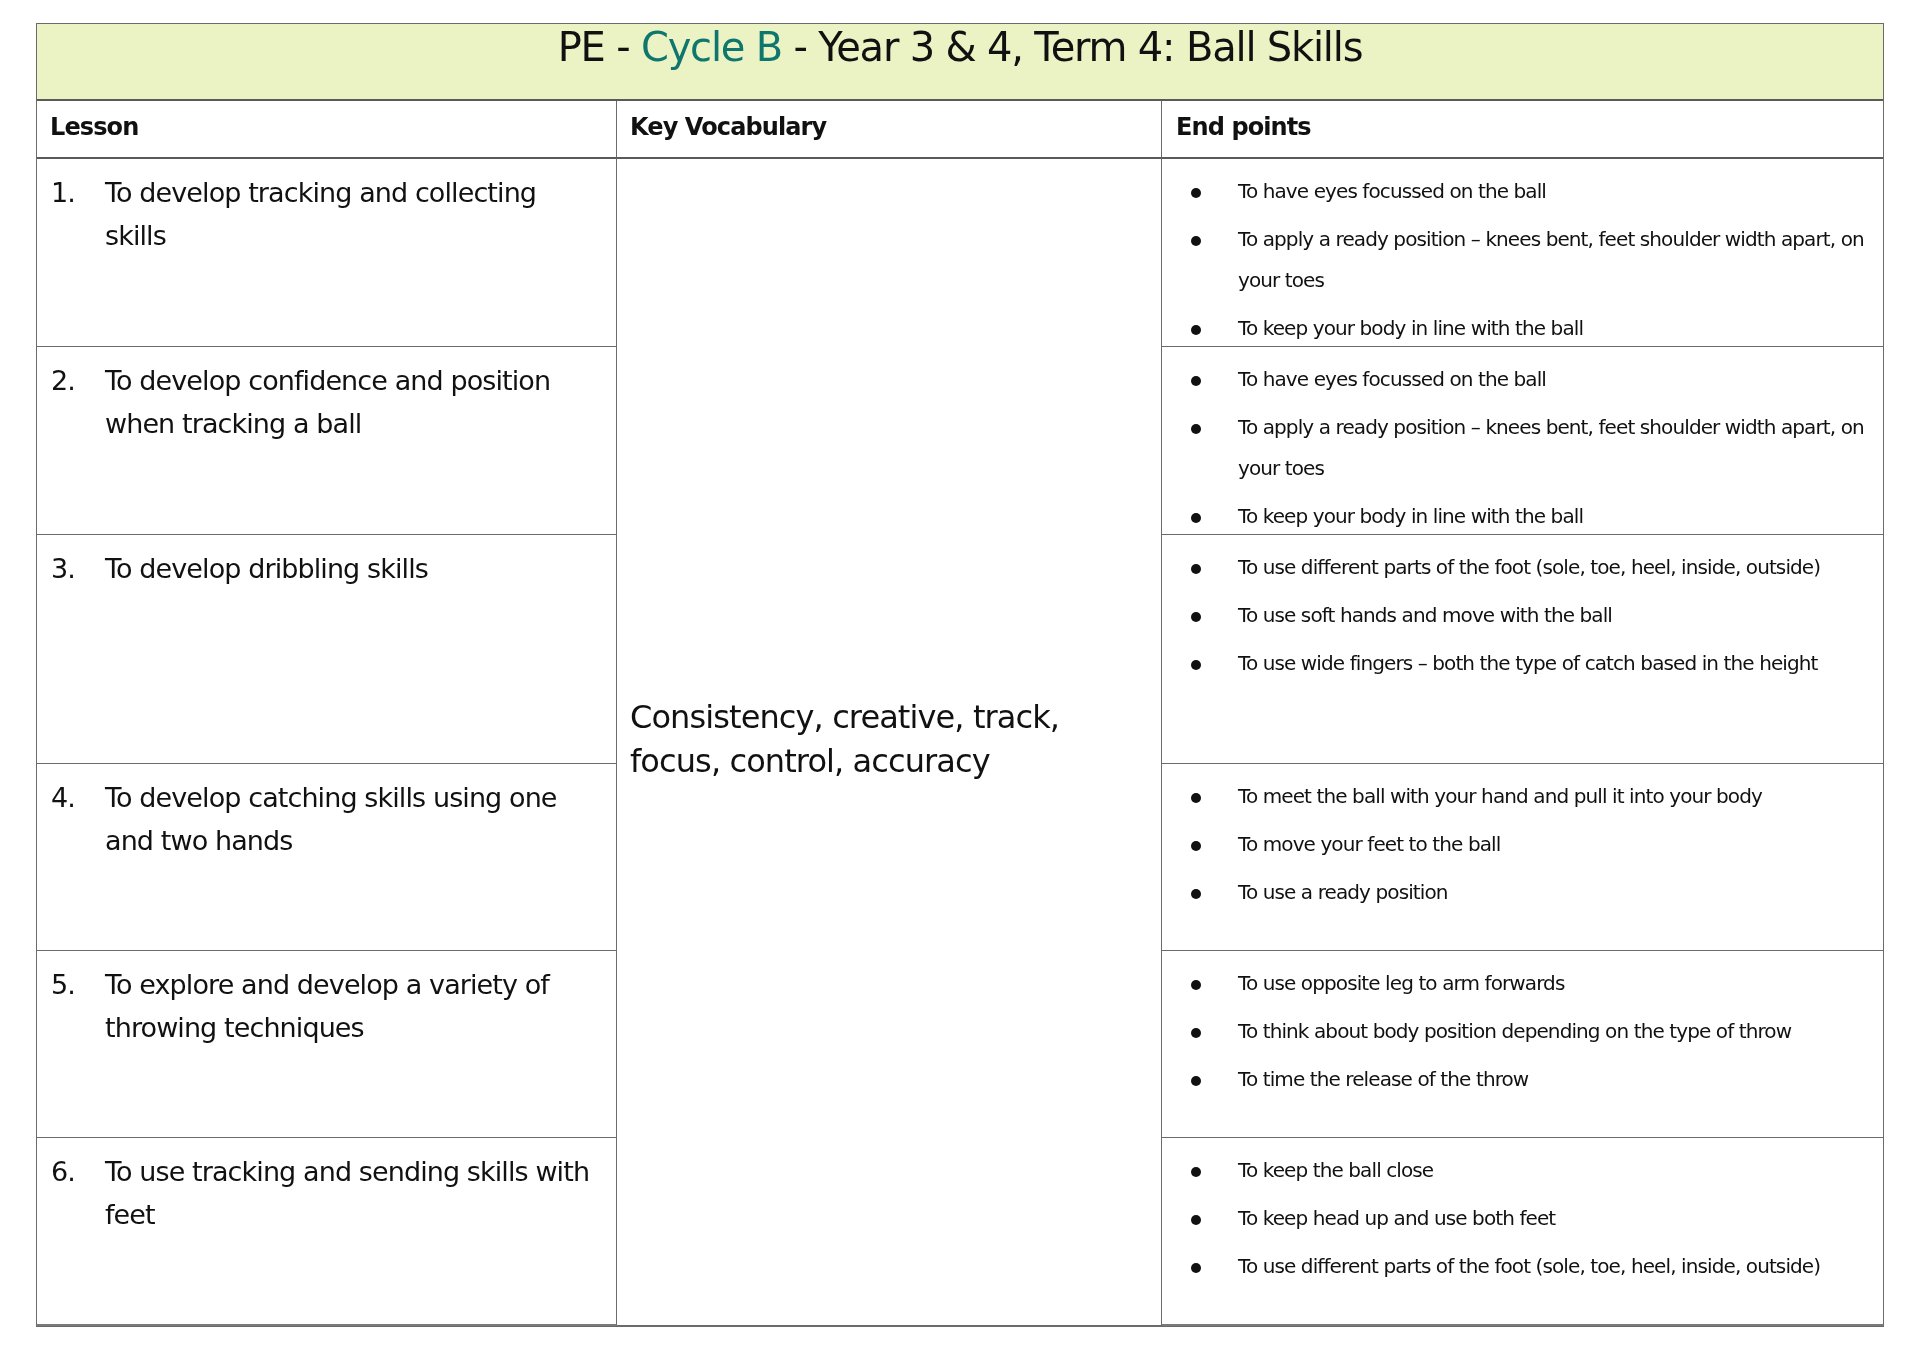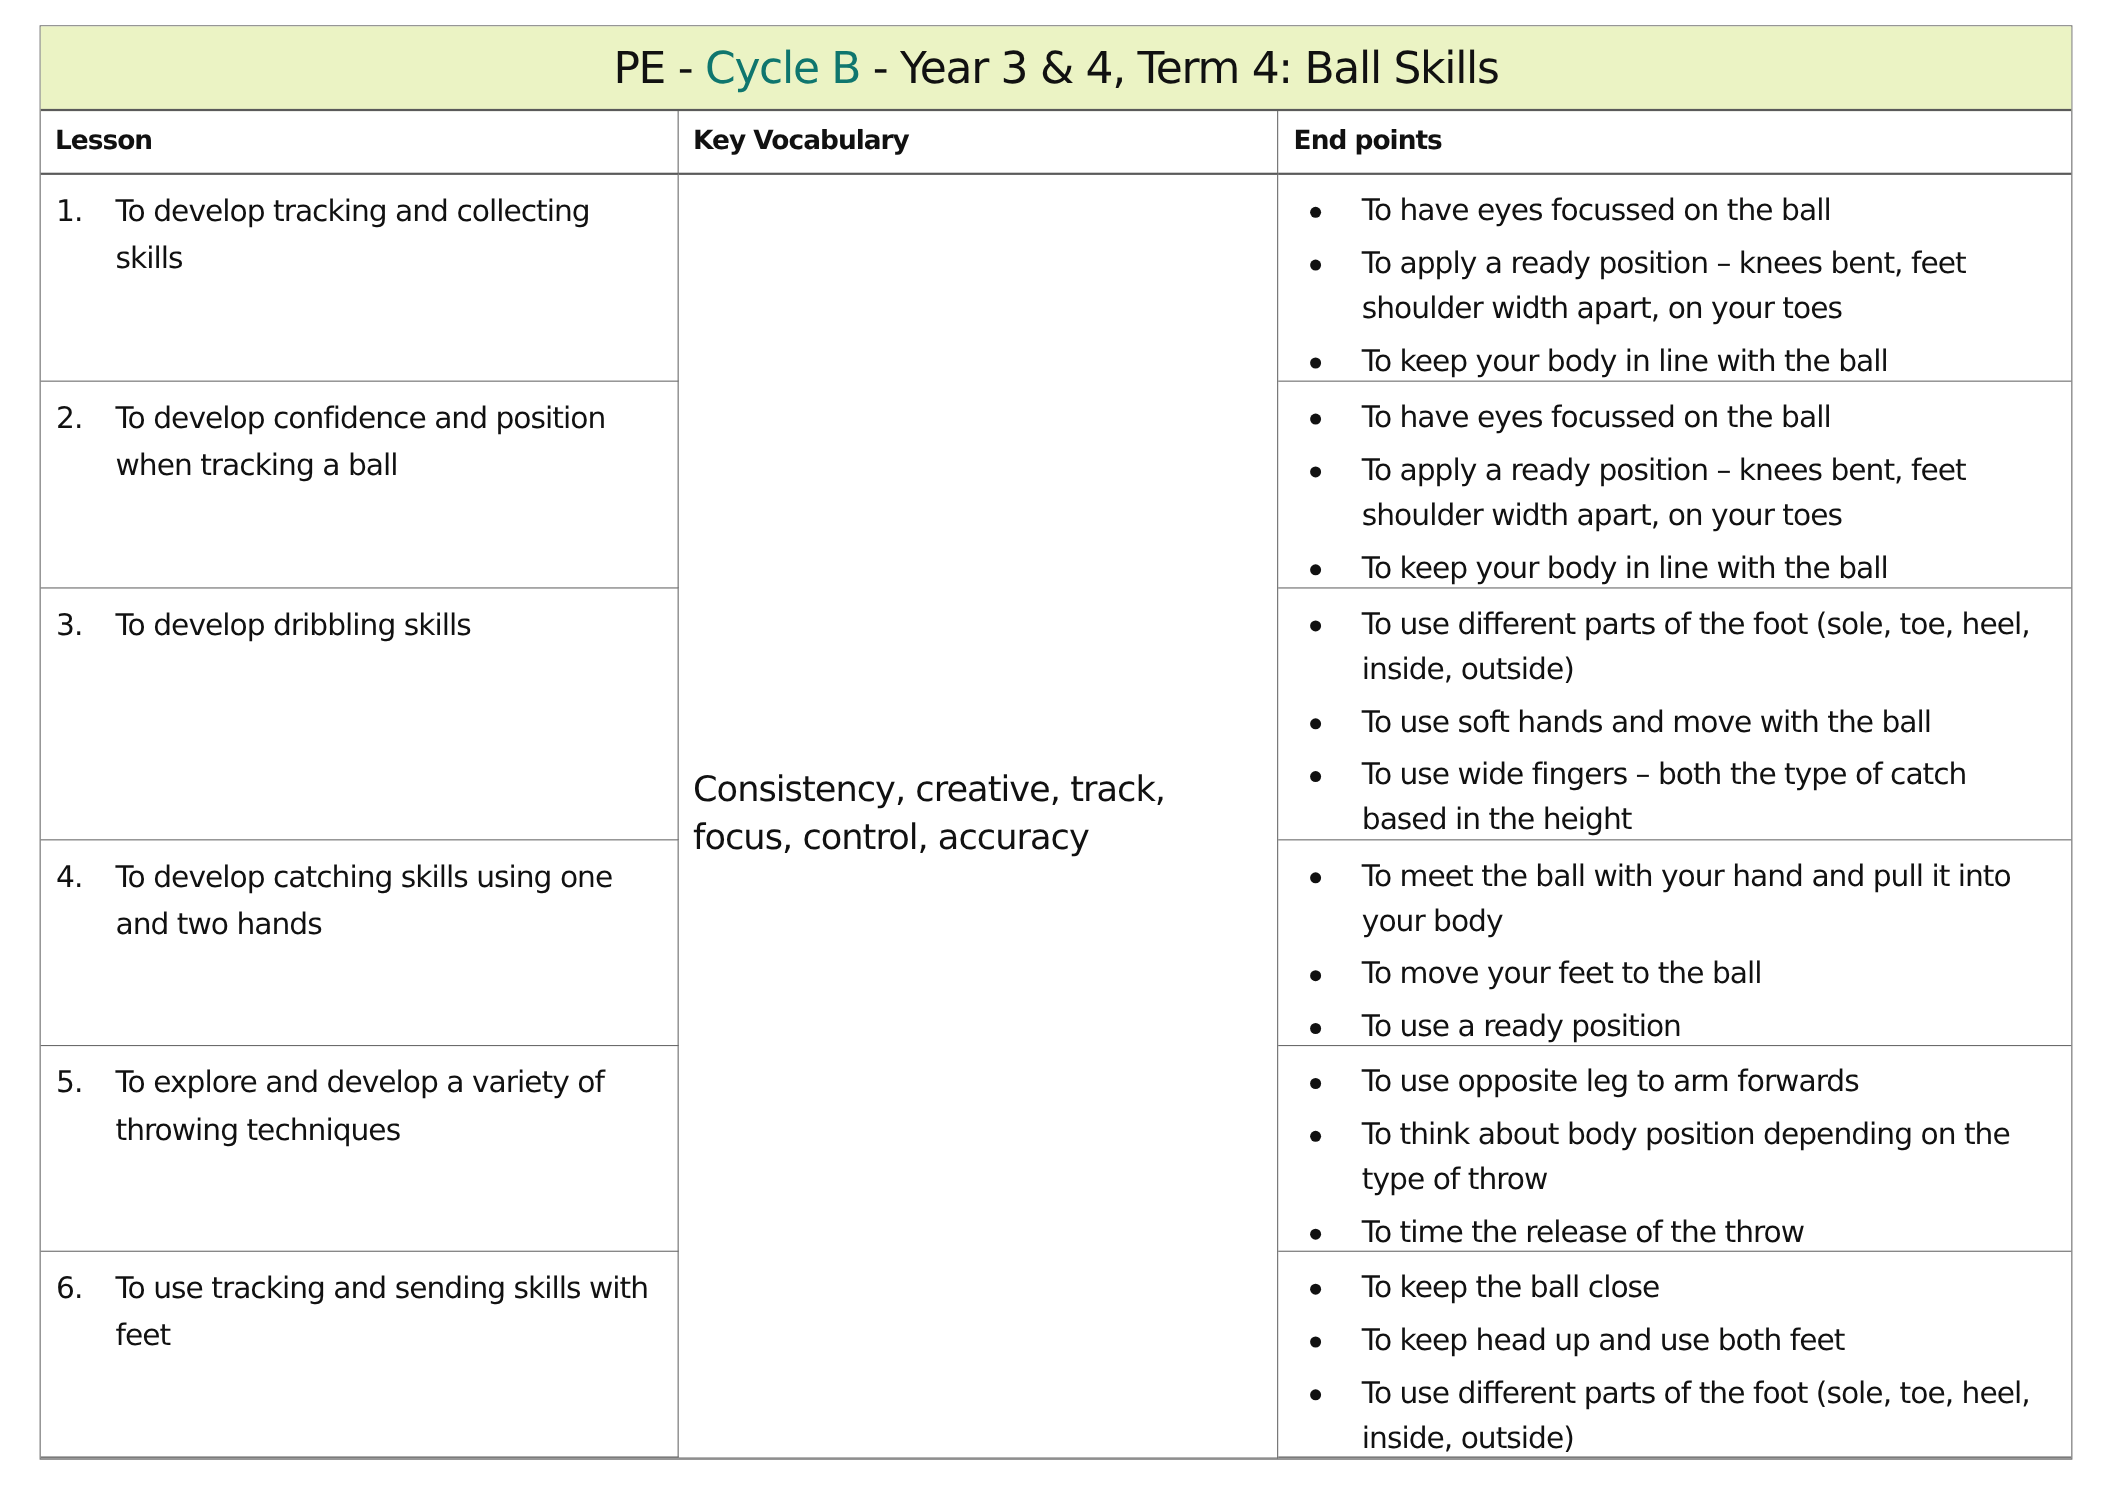--- a/index.html
+++ b/index.html
@@ -21,21 +21,21 @@
     top: 23px;
     width: 1848px;
     border: 1.5px solid #6b6b6b;
     box-sizing: border-box;
   }
   .title-band {
     height: 77px;
     background: #ebf3c4;
     border-bottom: 2px solid #5a5a5a;
     display: flex;
-    align-items: center;
+    align-items: flex-start;
     justify-content: center;
     font-size: 40px;
     letter-spacing: -1.2px;
     box-sizing: border-box;
   }
   .title-band .accent { color: #0f766e; }
 
   .grid {
     display: grid;
     grid-template-columns: 580px 545px 721px;
@@ -74,21 +74,21 @@
     display: flex;
     align-items: center;
     padding: 0 20px 6px 13px;
     font-size: 32px;
     letter-spacing: -0.9px;
     line-height: 44px;
   }
 
   .ends {
     padding: 12px 14px 0 0;
-    font-size: 27px;
+    font-size: 20px;
     letter-spacing: -0.9px;
     line-height: 41px;
   }
   .ends ul {
     list-style: none;
     margin: 0;
     padding: 0;
   }
   .ends li {
     display: flex;

